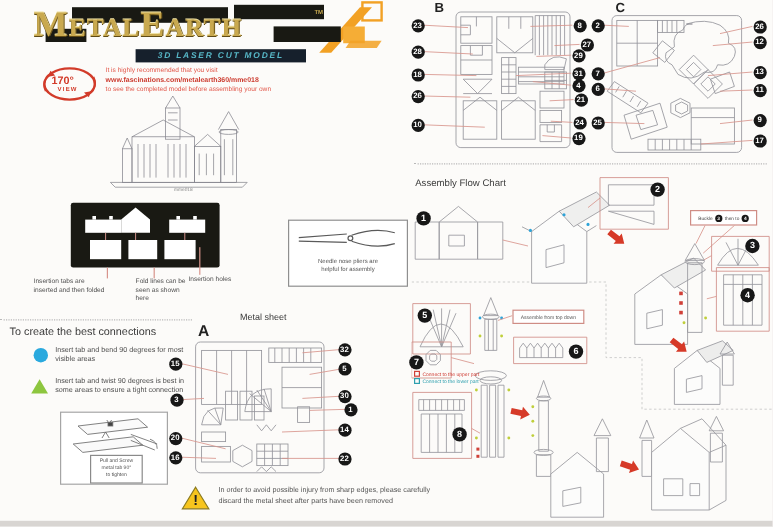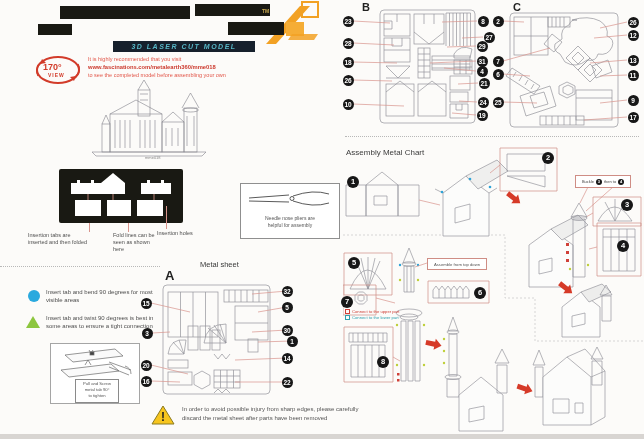--- a/index.html
+++ b/index.html
@@ -29,20 +29,21 @@
 </head>
 <body>
 
 <div class="page">
 
   <div class="abs" style="left:0;top:0;width:340px;height:55px">
     <div class="blackblock" style="left:60px;top:6px;width:130px;height:13px"></div>
     <div class="blackblock" style="left:195px;top:4px;width:75px;height:12px"></div>
     <div class="blackblock" style="left:38px;top:24px;width:34px;height:11px"></div>
     <div class="blackblock" style="left:228px;top:22px;width:56px;height:13px"></div>
+    <div class="logo-text">MetalEarth</div>
     <div class="abs" style="left:262px;top:8px;font-size:5px;color:#c9a94f;font-weight:bold;z-index:4">TM</div>
     <svg class="abs" style="left:258px;top:0px;z-index:1" width="70" height="52" viewBox="0 0 70 52">
       <polygon points="8,44 42,6 52,6 18,44" fill="#f2a124"></polygon>
       <polygon points="28,22 46,22 46,36 28,36" fill="#f5ad36"></polygon>
       <rect x="44" y="2" width="16" height="15" fill="none" stroke="#f2a124" stroke-width="2"></rect>
       <polygon points="30,40 56,40 60,34 34,34" fill="#f2a124" opacity="0.85"></polygon>
     </svg>
     <div class="subbar">
       <span>3D LASER CUT MODEL</span>
     </div>
@@ -116,20 +117,21 @@
       </g>
     </svg>
     <div style="position:absolute;left:0;top:31px;width:98px;text-align:center;font-size:5px;line-height:6.5px;color:#555">
       <div>Needle nose pliers are</div>
       <div>helpful for assembly</div>
     </div>
   </div>
 
   <div class="abs" style="left:0;top:266px;width:160px;border-top:1px dotted #b8b8b8"></div>
 
+  <div class="head" style="left:8px;top:271px;font-size:9px">To create the best connections</div>
   <div class="abs" style="left:28px;top:290px;width:12px;height:12px;border-radius:50%;background:#2aa9de"></div>
   <div class="tip" style="left:46px;top:289px;width:108px;font-size:6px;line-height:7.5px">Insert tab and bend 90 degrees for most visible areas</div>
   <div class="abs" style="left:26px;top:316px;width:0;height:0;border-left:7px solid transparent;border-right:7px solid transparent;border-bottom:12px solid #8dc63f"></div>
   <div class="tip" style="left:46px;top:315px;width:112px;font-size:6px;line-height:7.5px">Insert tab and twist 90 degrees is best in some areas to ensure a tight connection</div>
 
   <div class="abs" style="left:50px;top:343px;width:88px;height:59px;border:1px solid #a5a5a5;background:#fff">
     <svg width="86" height="34" viewBox="0 0 86 34">
       <g stroke="#6a6a6a" stroke-width="0.7" fill="#fafafa">
         <path d="M14,11 L64,5 L72,12 L22,18 Z"></path>
         <path d="M38,6 l2,3 l2,-3" fill="none"></path>
@@ -278,21 +280,21 @@
   <div class="pnum" style="left:492.5px;top:96.5px">25</div>
   <div class="pnum" style="left:627.5px;top:16.5px">26</div>
   <div class="pnum" style="left:627.5px;top:29.5px">12</div>
   <div class="pnum" style="left:627.5px;top:54.5px">13</div>
   <div class="pnum" style="left:627.5px;top:69.5px">11</div>
   <div class="pnum" style="left:627.5px;top:94.5px">9</div>
   <div class="pnum" style="left:627.5px;top:111.5px">17</div>
 
   <div class="abs" style="left:345px;top:136px;width:294px;border-top:1px dotted #b8b8b8"></div>
 
-  <div class="head" style="left:346px;top:148px;font-size:8px;font-weight:normal;color:#3c3c3c">Assembly Metal Chart</div>
+  <div class="head" style="left:346px;top:148px;font-size:8px;font-weight:normal;color:#3c3c3c">Assembly Flow Chart</div>
 
   <svg class="abs" style="left:343px;top:145px" width="301" height="294" viewBox="0 0 301 294">
     <g stroke="#97979d" stroke-width="0.7" fill="none" stroke-linejoin="round">
       <path d="M0,90 H162 V153 H192 V196 H301" stroke="#c6c6c6" stroke-dasharray="2,2"></path>
       <rect x="3" y="40" width="20" height="31"></rect>
       <rect x="55" y="40" width="21" height="31"></rect>
       <path d="M23,40 H55 V71 H23 Z M23,40 L39,27 L55,40"></path>
       <rect x="31" y="51" width="13" height="9"></rect>
       <path d="M76,55 L97,60" stroke="#d8948c"></path>
       <path d="M100,48 L123,31 L146,48 V91 H100 Z" fill="#fcfcfb"></path>

